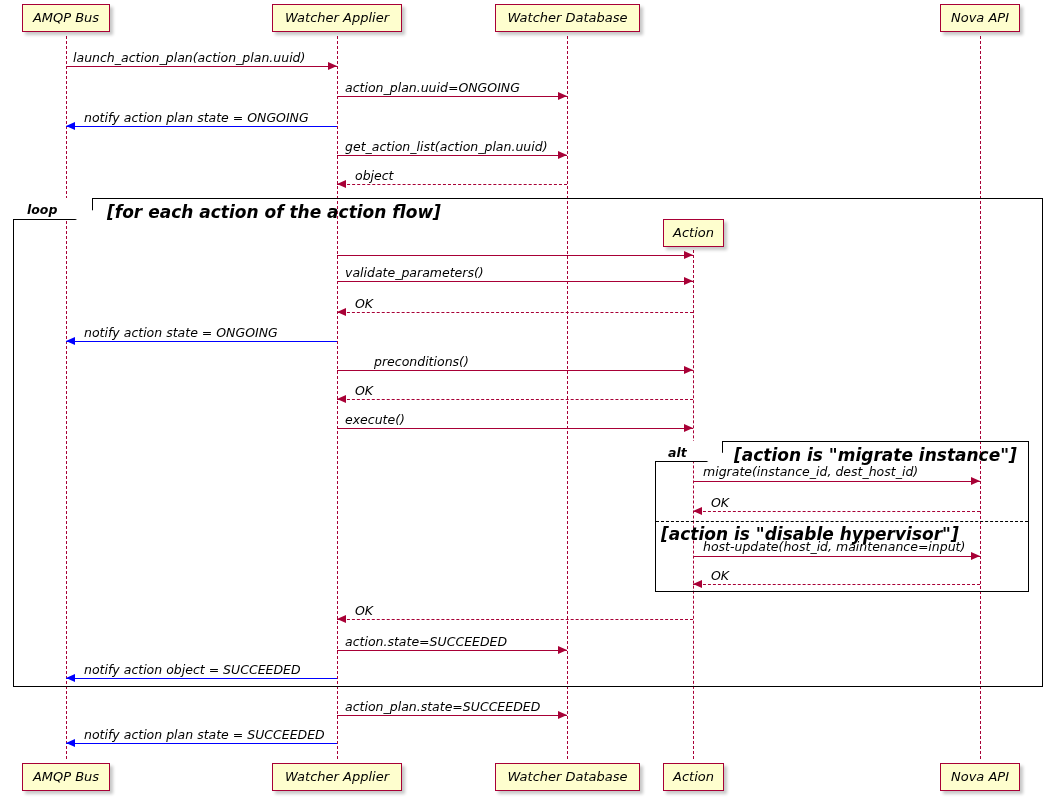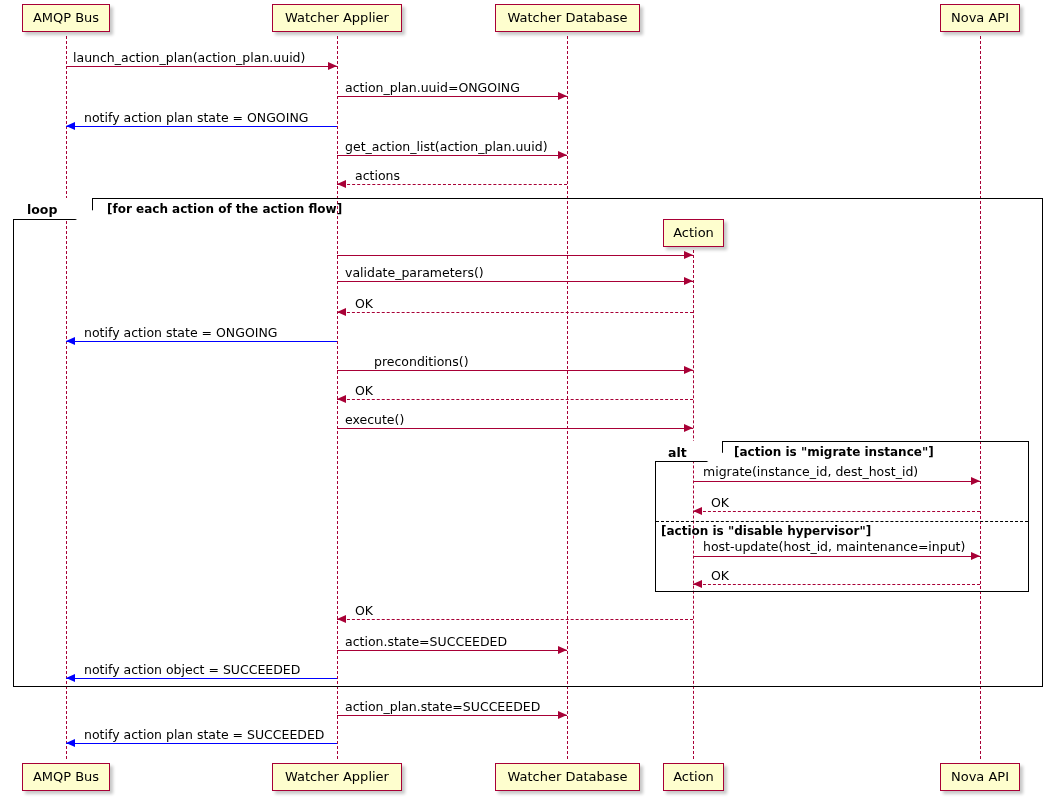--- a/index.html
+++ b/index.html
@@ -12,20 +12,21 @@
     width: 1051px;
     height: 803px;
     position: relative;
     overflow: hidden;
   }
   #canvas {
     position: absolute;
     left: 0; top: 0;
     width: 858px;
     height: 803px;
+    font-style: italic;
   }
   .participant {
     position: absolute;
     background: #FEFECE;
     border: 1.4px solid #A80036;
     color: #000000;
     font-size: 13px;
     line-height: 1;
     padding: 6px 9px 7px 9px;
     box-sizing: border-box;
@@ -89,21 +90,21 @@
   }
   .frame-tab-label {
     position: absolute;
     font-size: 12.5px;
     font-weight: bold;
     color: #000000;
     white-space: nowrap;
   }
   .frame-cond {
     position: absolute;
-    font-size: 12px;
+    font-size: 17px;
     font-weight: bold;
     color: #000000;
     white-space: nowrap;
   }
   .divider {
     position: absolute;
     height: 0;
     border-top: 1.2px dashed #000000;
   }
 </style>
@@ -156,21 +157,21 @@
   <div class="arrowhead right" style="left:558px; top:92px;"></div>
 
   <div class="msg-label" style="left:84px; top:111px;">notify action plan state = ONGOING</div>
   <div class="msg-line blue" style="left:66px; top:126px; width:271px;"></div>
   <div class="arrowhead left blue" style="left:66px; top:122px;"></div>
 
   <div class="msg-label" style="left:345px; top:140px;">get_action_list(action_plan.uuid)</div>
   <div class="msg-line" style="left:337px; top:155px; width:230px;"></div>
   <div class="arrowhead right" style="left:558px; top:151px;"></div>
 
-  <div class="msg-label" style="left:355px; top:169px;">actions</div>
+  <div class="msg-label" style="left:355px; top:169px;">object</div>
   <div class="msg-line dashed" style="left:337px; top:184px; width:230px;"></div>
   <div class="arrowhead left" style="left:337px; top:180px;"></div>
 
   <div class="frame" style="left:13px; top:198px; width:1030px; height:489px;"></div>
   <div class="frame-tab" style="left:13px; top:198px; width:80px; height:22px; border-top:none; border-left:none;
               clip-path: polygon(0 0, 100% 0, 100% 55%, 78% 100%, 0 100%);"></div>
   <div class="frame-tab-label" style="left:27px; top:202px;">loop</div>
   <div class="frame-cond" style="left:107px; top:202px;">[for each action of the action flow]</div>
 
   <div class="participant" style="left:663px; top:219px; width:61px;">

